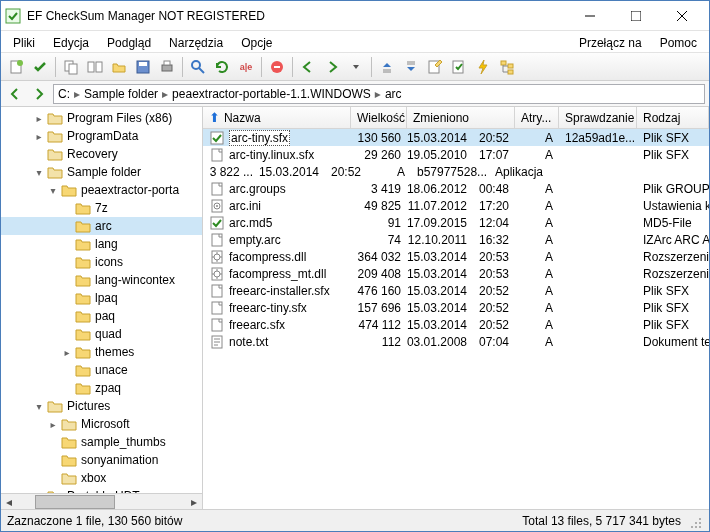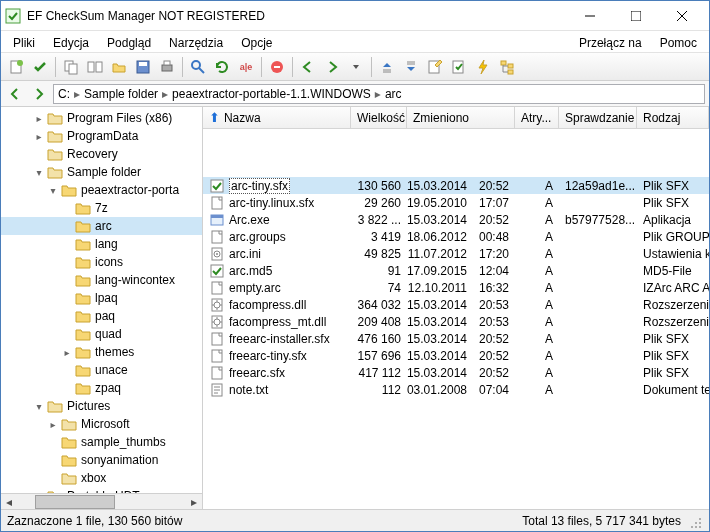--- a/index.html
+++ b/index.html
@@ -33,21 +33,21 @@
 .folder-icon { width: 16px; height: 13px; margin-right: 4px; flex-shrink: 0; }
 .tree-label { font-size: 12px; }
 .tree-node.selected { background: #cde6f7; }
 .tree-scrollbar-h { position: absolute; bottom: 0; left: 0; right: 0; height: 16px; background: #f0f0f0; border-top: 1px solid #d0d0d0; display: flex; align-items: center; }
 .tree-scrollbar-h .thumb { width: 80px; height: 14px; background: #cdcdcd; border: 1px solid #a0a0a0; margin-left: 18px; }
 .tree-scrollbar-h .arrow { width: 16px; height: 16px; display: flex; align-items:center; justify-content:center; color:#505050; }
 
 .list-pane { flex: 1; display: flex; flex-direction: column; overflow: hidden; background: #fff; }
 .list-header { height: 22px; display: flex; border-bottom: 1px solid #d5d5d5; background: linear-gradient(#fdfdfd,#f0f0f0); }
 .col-head { border-right: 1px solid #d5d5d5; padding: 3px 6px; font-size: 12px; display: flex; align-items: center; overflow: hidden; white-space: nowrap; }
-.list-body { flex: 1; overflow-y: auto; margin-top: 48px; }
+.list-body { flex: 1; overflow-y: auto; }
 .file-row { display: flex; height: 17px; align-items: center; }
 .file-row.selected { background: #cde6f7; }
 .file-row.selected .name-txt { border: 1px dotted #555; background: #fff; padding: 0 1px; }
 .cell { padding: 0 6px; font-size: 12px; overflow: hidden; white-space: nowrap; text-overflow: ellipsis; display: flex; align-items: center; }
 .cell.name { gap: 4px; }
 .cell.right { justify-content: flex-end; }
 .file-icon { width: 16px; height: 16px; flex-shrink: 0; display:flex; align-items:center; justify-content:center; }
 .up-arrow { color: #1e6fd8; font-size: 13px; }
 
 .statusbar { height: 22px; border-top: 1px solid #d0d0d0; display: flex; align-items: center; padding: 0 6px; background: #f0f0f0; font-size: 12px; }
@@ -504,29 +504,20 @@
             <span class="name-txt">arc-tiny.linux.sfx</span>
           </div>
           <div class="cell right" style="width:56px">29 260</div>
           <div class="cell right" style="width:66px">19.05.2010</div>
           <div class="cell right" style="width:42px">17:07</div>
           <div class="cell right" style="width:44px">A</div>
           <div class="cell" style="width:78px"></div>
           <div class="cell" style="flex:1">Plik SFX</div>
         </div>
         <div class="file-row">
-          <div class="cell name" style="width:148px">
-            <span class="file-icon">
-              <svg width="16" height="16">
-                <rect x="2" y="3" width="12" height="10" fill="#e6f0fb" stroke="#6b8fce"></rect>
-                <rect x="2" y="3" width="12" height="3" fill="#6b8fce"></rect>
-              </svg>
-            </span>
-            <span class="name-txt">Arc.exe</span>
-          </div>
           <div class="cell right" style="width:56px">3 822 ...</div>
           <div class="cell right" style="width:66px">15.03.2014</div>
           <div class="cell right" style="width:42px">20:52</div>
           <div class="cell right" style="width:44px">A</div>
           <div class="cell" style="width:78px">b57977528...</div>
           <div class="cell" style="flex:1">Aplikacja</div>
         </div>
         <div class="file-row">
           <div class="cell name" style="width:148px">
             <span class="file-icon">
@@ -669,21 +660,21 @@
         <div class="file-row">
           <div class="cell name" style="width:148px">
             <span class="file-icon">
               <svg width="16" height="16">
                 <rect x="3" y="2" width="10" height="12" fill="#fff" stroke="#888"></rect>
                 <path d="M10 2 L10 5 L13 5" fill="none" stroke="#888"></path>
               </svg>
             </span>
             <span class="name-txt">freearc.sfx</span>
           </div>
-          <div class="cell right" style="width:56px">417 112</div>
+          <div class="cell right" style="width:56px">474 112</div>
           <div class="cell right" style="width:66px">15.03.2014</div>
           <div class="cell right" style="width:42px">20:52</div>
           <div class="cell right" style="width:44px">A</div>
           <div class="cell" style="width:78px"></div>
           <div class="cell" style="flex:1">Plik SFX</div>
         </div>
         <div class="file-row">
           <div class="cell name" style="width:148px">
             <span class="file-icon">
               <svg width="16" height="16">

